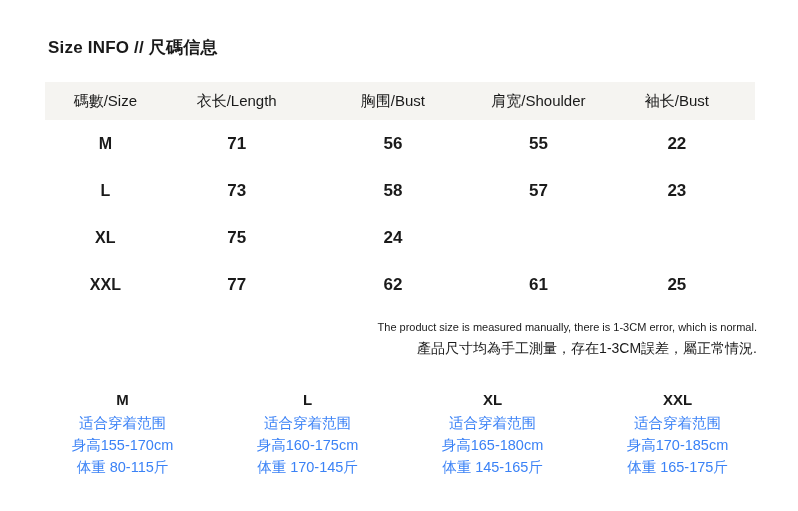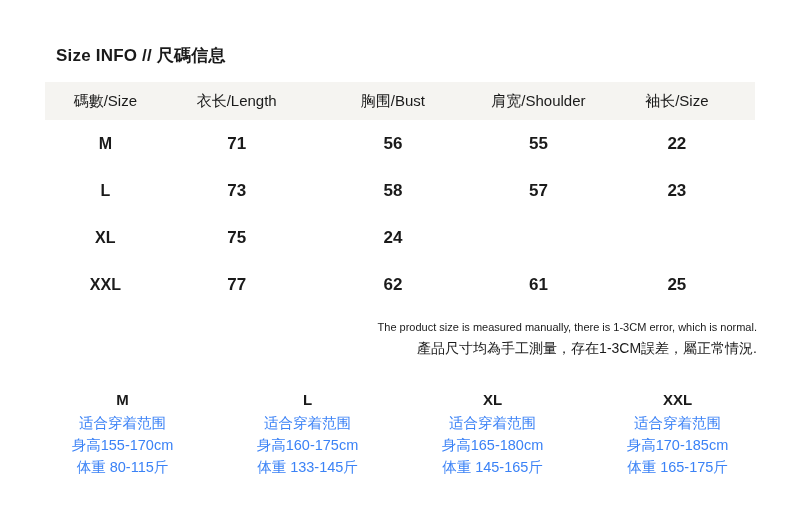--- a/index.html
+++ b/index.html
@@ -7,21 +7,21 @@
   body {
     width: 798px; height: 511px;
     background: #ffffff;
     color: #1a1a1a;
     font-family: "Liberation Sans", "DejaVu Sans", sans-serif;
     position: relative;
     overflow: hidden;
   }
   .title {
     position: absolute; left: 48px; top: 36px;
-    font-size: 17px; font-weight: bold; margin: 8px;
+    font-size: 17px; font-weight: bold; margin: 0;
     letter-spacing: 0.2px;
   }
   .size-table { position: absolute; left: 45px; top: 82px; width: 710px; }
   .thead {
     display: grid; grid-template-columns: 17% 20% 24% 17% 22%;
     background: #f5f4f1; height: 38px; align-items: center;
   }
   .th { text-align: center; font-size: 15px; font-weight: normal; }
   .trow {
     display: grid; grid-template-columns: 17% 20% 24% 17% 22%;
@@ -47,21 +47,21 @@
 <body>
 
 <h1 class="title">Size INFO // 尺碼信息</h1>
 
 <div class="size-table">
   <div class="thead">
     <div class="th">碼數/Size</div>
     <div class="th">衣长/Length</div>
     <div class="th">胸围/Bust</div>
     <div class="th">肩宽/Shoulder</div>
-    <div class="th">袖长/Size</div>
+    <div class="th">袖长/Bust</div>
   </div>
 
   <div class="trow">
     <div class="td size-cell">M</div>
     <div class="td">71</div>
     <div class="td">56</div>
     <div class="td">55</div>
     <div class="td">22</div>
   </div>
 
@@ -97,21 +97,21 @@
   <div class="fit-col">
     <div class="fit-size">M</div>
     <div class="fit-line">适合穿着范围</div>
     <div class="fit-line">身高155-170cm</div>
     <div class="fit-line">体重 80-115斤</div>
   </div>
   <div class="fit-col">
     <div class="fit-size">L</div>
     <div class="fit-line">适合穿着范围</div>
     <div class="fit-line">身高160-175cm</div>
-    <div class="fit-line">体重 133-145斤</div>
+    <div class="fit-line">体重 170-145斤</div>
   </div>
   <div class="fit-col">
     <div class="fit-size">XL</div>
     <div class="fit-line">适合穿着范围</div>
     <div class="fit-line">身高165-180cm</div>
     <div class="fit-line">体重 145-165斤</div>
   </div>
   <div class="fit-col">
     <div class="fit-size">XXL</div>
     <div class="fit-line">适合穿着范围</div>

